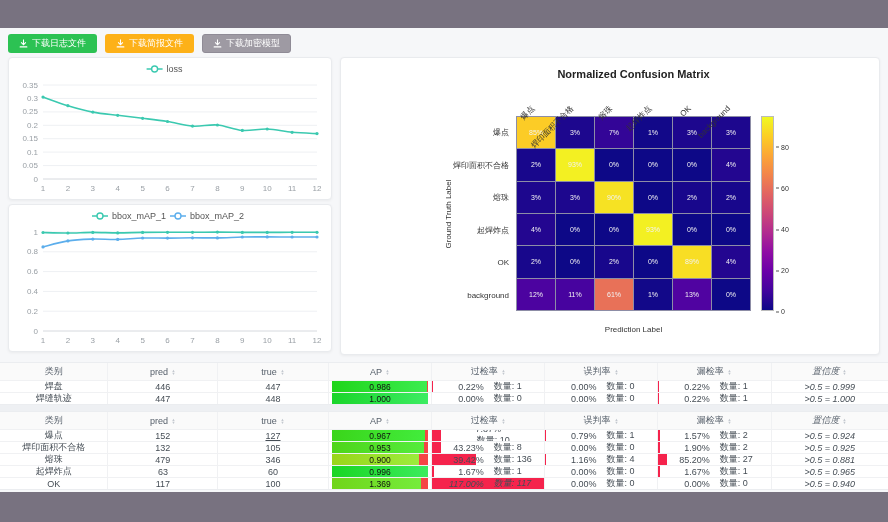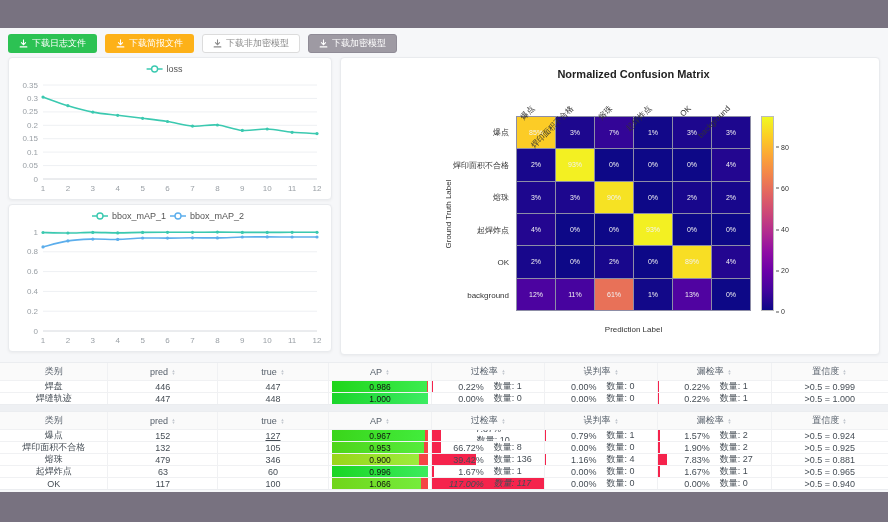--- a/index.html
+++ b/index.html
@@ -34,21 +34,21 @@
   .mx-cbtick i { display:inline-block; width:3px; height:1px; background:#555; vertical-align:middle; margin-right:2px; }
   .tables { position:absolute; left:0; top:362px; width:888px; }
   .mtable { background:#fff; border-top:1px solid #ebedf0; border-bottom:1px solid #ebedf0; }
   .tgap { height:6px; background:#eef0f3; }
   .tr { display:flex; width:100%; }
   .tr.head { background:#fafafa; height:17px; }
   .tr.body { height:12px; background:#fff; border-top:1px solid #f0f1f3; }
   .th, .td { display:flex; align-items:center; justify-content:center; font-size:9px;
              border-right:1px solid #f0f1f3; position:relative; overflow:hidden; }
   .th { color:#57606b; }
-  .th:last-child,.td:last-child { border-right:none; }
+  .th:last-child,.td:last-child { border-right:none;font-style:italic; }
   .td { color:#454d55; }
   .sorter { display:inline-flex; flex-direction:column; margin-left:3px; line-height:3px; cursor:pointer; }
   .sorter b { font-size:5px; color:#c3c8cf; transform:scale(0.8); font-weight:normal; }
   .ap-track { position:relative; width:94%; height:14px; background:#f54545; border-radius:1px; }
   .ap-bar { position:absolute; left:0; top:0; bottom:0; }
   .ap-val { position:absolute; left:0; right:0; top:0; bottom:0; display:flex; align-items:center;
             justify-content:center; font-size:8.5px; color:#111; }
   .rate-bar { position:absolute; left:0; top:0; bottom:0; background:#f5234c; }
   .rate-pct { flex:0 0 46%; text-align:right; z-index:1; }
   .rate-qty { flex:1; text-align:left; padding-left:10px; z-index:1; }
@@ -63,26 +63,20 @@
       <svg width="9" height="9" viewBox="0 0 12 12">
         <path d="M6 1v6 M3.2 4.8L6 7.6 8.8 4.8 M1.5 10.5h9" stroke="currentColor" stroke-width="1.4" fill="none" stroke-linecap="round"></path>
       </svg>
       <span>下载日志文件</span>
     </button>
     <button class="btn orange">
       <svg width="9" height="9" viewBox="0 0 12 12">
         <path d="M6 1v6 M3.2 4.8L6 7.6 8.8 4.8 M1.5 10.5h9" stroke="currentColor" stroke-width="1.4" fill="none" stroke-linecap="round"></path>
       </svg>
       <span>下载简报文件</span>
-    </button>
-    <button class="btn plain">
-      <svg width="9" height="9" viewBox="0 0 12 12">
-        <path d="M6 1v6 M3.2 4.8L6 7.6 8.8 4.8 M1.5 10.5h9" stroke="currentColor" stroke-width="1.4" fill="none" stroke-linecap="round"></path>
-      </svg>
-      <span>下载非加密模型</span>
     </button>
     <button class="btn gray">
       <svg width="9" height="9" viewBox="0 0 12 12">
         <path d="M6 1v6 M3.2 4.8L6 7.6 8.8 4.8 M1.5 10.5h9" stroke="currentColor" stroke-width="1.4" fill="none" stroke-linecap="round"></path>
       </svg>
       <span>下载加密模型</span>
     </button>
   </div>
 
 <div class="panel" id="loss-panel">
@@ -532,21 +526,21 @@
         <div class="td" style="width: 12.4%;">132</div>
         <div class="td" style="width: 12.4%;">105</div>
         <div class="td" style="width: 11.7%;">
           <div class="ap-track">
             <div class="ap-bar" style="width: 95.3%; background: linear-gradient(90deg, rgb(78, 213, 26), rgb(85, 236, 60));"></div>
             <div class="ap-val">0.953</div>
           </div>
         </div>
         <div class="td" style="width: 12.7%;">
           <div class="rate-bar" style="width: 7.62%;"></div>
-          <span class="rate-pct">66.72%</span>
+          <span class="rate-pct">43.23%</span>
           <span class="rate-qty">数量: 8</span>
         </div>
         <div class="td" style="width: 12.7%;">
           <span class="rate-pct">0.00%</span>
           <span class="rate-qty">数量: 0</span>
         </div>
         <div class="td" style="width: 12.8%;">
           <div class="rate-bar" style="width: 1.9%;"></div>
           <span class="rate-pct">1.90%</span>
           <span class="rate-qty">数量: 2</span>
@@ -568,21 +562,21 @@
           <span class="rate-pct">39.42%</span>
           <span class="rate-qty">数量: 136</span>
         </div>
         <div class="td" style="width: 12.7%;">
           <div class="rate-bar" style="width: 1.16%;"></div>
           <span class="rate-pct">1.16%</span>
           <span class="rate-qty">数量: 4</span>
         </div>
         <div class="td" style="width: 12.8%;">
           <div class="rate-bar" style="width: 7.83%;"></div>
-          <span class="rate-pct">7.83%</span>
+          <span class="rate-pct">85.20%</span>
           <span class="rate-qty">数量: 27</span>
         </div>
         <div class="td" style="width: 13.1%;">&gt;0.5 = 0.881</div>
       </div>
       <div class="tr body">
         <div class="td" style="width: 12.2%;">起焊炸点</div>
         <div class="td" style="width: 12.4%;">63</div>
         <div class="td" style="width: 12.4%;">60</div>
         <div class="td" style="width: 11.7%;">
           <div class="ap-track">
@@ -606,21 +600,21 @@
         </div>
         <div class="td" style="width: 13.1%;">&gt;0.5 = 0.965</div>
       </div>
       <div class="tr body">
         <div class="td" style="width: 12.2%;">OK</div>
         <div class="td" style="width: 12.4%;">117</div>
         <div class="td" style="width: 12.4%;">100</div>
         <div class="td" style="width: 11.7%;">
           <div class="ap-track">
             <div class="ap-bar" style="width: 92.9%; background: linear-gradient(90deg, rgb(112, 213, 26), rgb(117, 236, 60));"></div>
-            <div class="ap-val">1.066</div>
+            <div class="ap-val">1.369</div>
           </div>
         </div>
         <div class="td" style="width: 12.7%; font-style: italic;">
           <div class="rate-bar" style="width: 100%;"></div>
           <span class="rate-pct">117.00%</span>
           <span class="rate-qty">数量: 117</span>
         </div>
         <div class="td" style="width: 12.7%;">
           <span class="rate-pct">0.00%</span>
           <span class="rate-qty">数量: 0</span>

